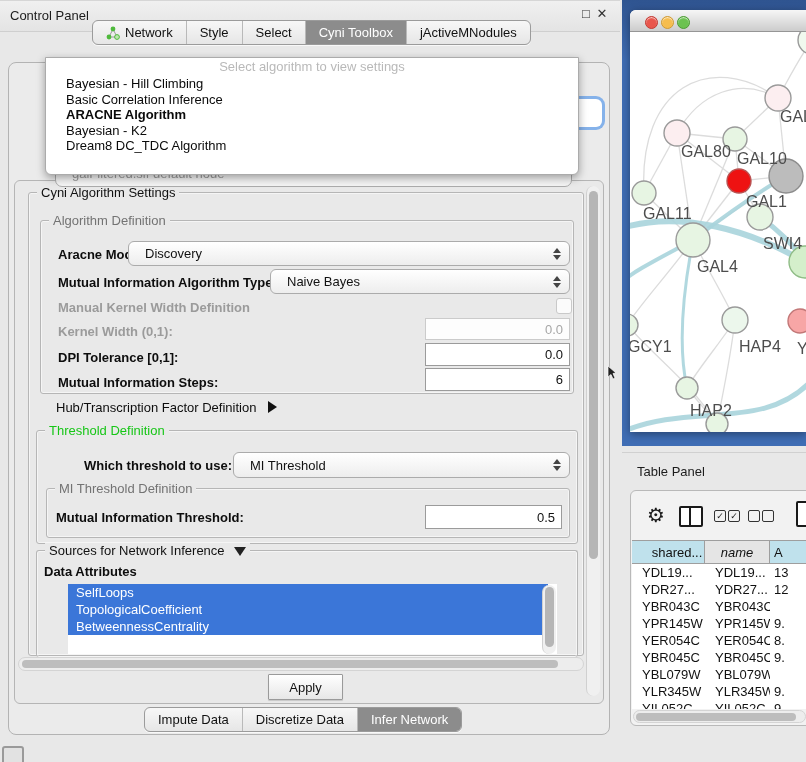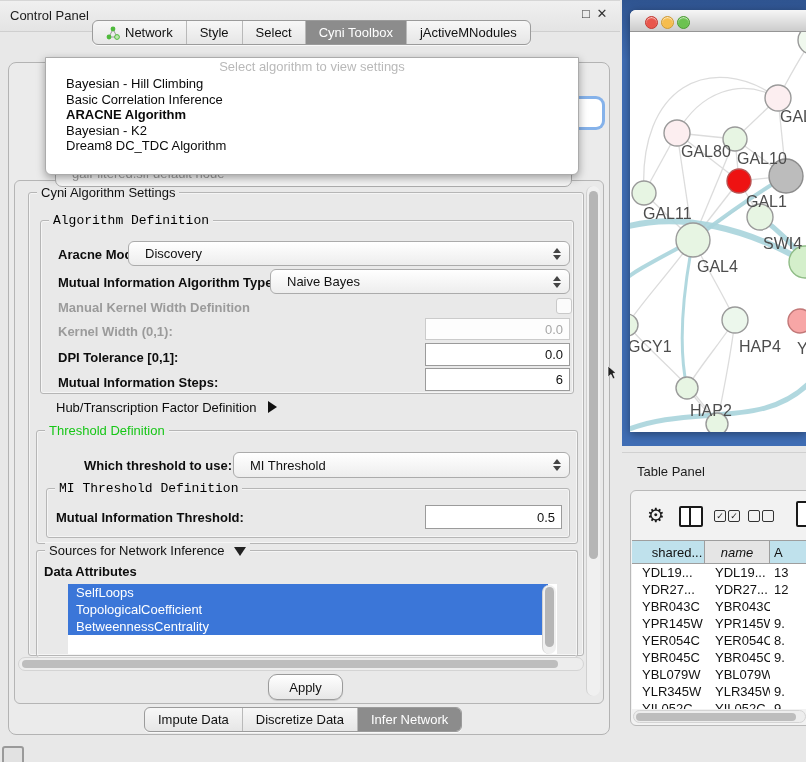--- a/index.html
+++ b/index.html
@@ -29,21 +29,21 @@
   .dd-item.b{font-weight:bold;}
   
   .ghost-combo{left:55px;top:151px;width:517px;height:36px;border:1px solid #ababab;border-radius:7px;
      background:#f4f4f4;z-index:20;color:#9a9a9a;padding:14px 0 0 16px;box-sizing:border-box;}
   .focus-combo{left:548px;top:99px;width:54px;height:28px;border-radius:6px;background:#fff;
      box-shadow:0 0 0 3px #85b2ea;z-index:20;}
   
   .settings-wrap{left:14px;top:180px;width:588px;height:522px;border:1px solid #b5b5b5;border-radius:6px;background:#e9e9e9;}
   .fs{border:1px solid #b6b6b6;border-radius:3px;box-shadow:inset 0 0 0 1px rgba(255,255,255,.55);}
   .leg{position:absolute;top:-8px;left:8px;background:#e9e9e9;padding:0 4px;white-space:nowrap;}
-  .leg.blue{color:#000000;font-family:Liberation Mono, monospace;}
+  .leg.blue{color:#737373;}
   .leg.green{color:#17c617;}
   .lbl{font-weight:bold;color:#0d0d0d;white-space:nowrap;}
   .lbl.dis{color:#9b9b9b;}
   .combo{border:1px solid #ababab;border-radius:6px;background:linear-gradient(#ffffff,#ededed);
      display:flex;align-items:center;padding-left:16px;box-sizing:border-box;}
   .stepper{position:absolute;right:8px;top:50%;transform:translateY(-50%);display:flex;flex-direction:column;gap:2px;}
   .stepper i{display:block;width:0;height:0;border-left:4px solid transparent;border-right:4px solid transparent;}
   .stepper .up{border-bottom:5px solid #444;}
   .stepper .dn{border-top:5px solid #444;}
   .field{border:1px solid #9b9b9b;background:#fff;text-align:right;padding:0 6px;box-sizing:border-box;
@@ -53,21 +53,21 @@
   .tri-r{display:inline-block;width:0;height:0;border-top:6px solid transparent;border-bottom:6px solid transparent;
      border-left:9px solid #111;vertical-align:-1px;}
   .tri-d{display:inline-block;width:0;height:0;border-left:6px solid transparent;border-right:6px solid transparent;
      border-top:9px solid #222;vertical-align:-1px;}
   .vsb{background:#f0f0f0;border-left:1px solid #d0d0d0;border-radius:7px;}
   .vsb .thumb{position:absolute;left:2px;width:9px;border-radius:5px;background:#b6b6b6;}
   .hsb{background:#ededed;border:1px solid #d4d4d4;border-radius:7px;}
   .hsb .thumb{position:absolute;top:2px;height:8px;border-radius:5px;background:#bdbdbd;}
   .attr-list{left:68px;top:584px;width:489px;height:70px;background:#fff;overflow:hidden;}
   .attr-item{height:17px;line-height:17px;color:#fff;background:#3b76d8;padding-left:8px;width:472px;}
-  .btn{border:1px solid #9a9a9a;border-radius:9px;background:linear-gradient(#ffffff,#e7e7e7);
+  .btn{border:1px solid #9a9a9a;border-radius:1px;background:linear-gradient(#ffffff,#e7e7e7);
      display:flex;align-items:center;justify-content:center;box-shadow:0 1px 1px rgba(0,0,0,.15);}
   
   .desktop{left:622px;top:0;width:184px;height:446px;background:linear-gradient(180deg,#2f5490 0,#3f6db4 60px);}
   .netwin{left:630px;top:10px;width:176px;height:422px;background:#fff;border-radius:6px 0 0 0;
      box-shadow:0 2px 8px rgba(0,0,0,.4);}
   .netwin-title{left:0;top:0;width:100%;height:22px;border-radius:6px 0 0 0;
      background:linear-gradient(#f6f6f6,#cccccc);border-bottom:1px solid #969696;box-sizing:border-box;}
   .light{top:5.5px;width:11px;height:11px;border-radius:50%;box-shadow:inset 0 1px 1px rgba(255,255,255,.7);}
   .canvas{left:0;top:22px;width:176px;height:400px;overflow:hidden;background:#fff;}
   .tp-divider{left:622px;top:452px;width:184px;height:2px;background:linear-gradient(#c4c4c4,#f4f4f4);}

